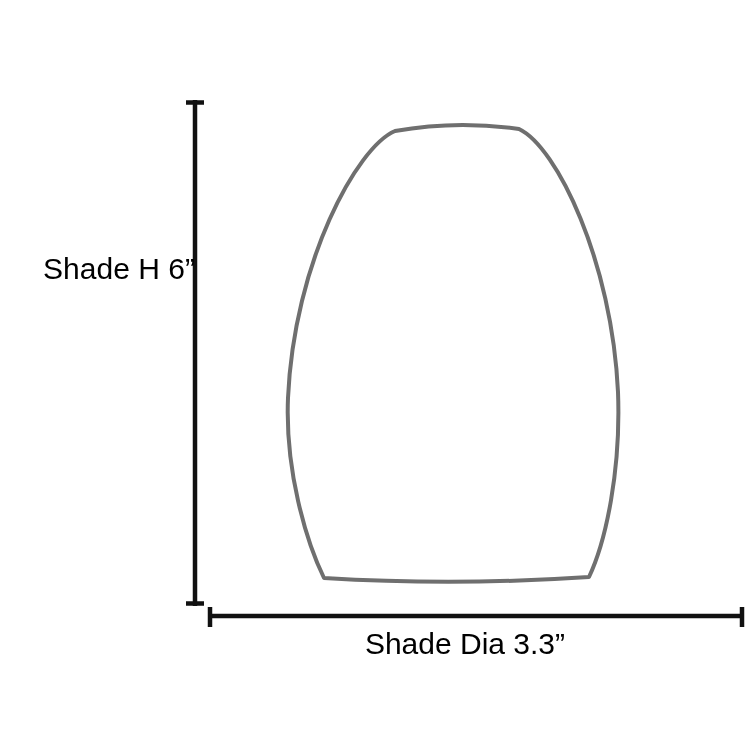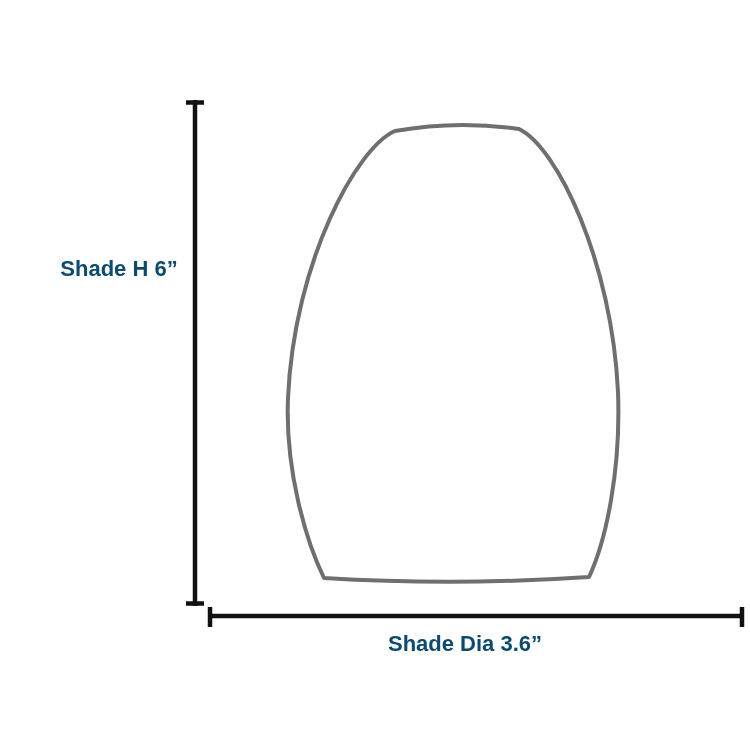--- a/index.html
+++ b/index.html
@@ -15,23 +15,23 @@
     overflow: hidden;
     font-family: "Liberation Sans", sans-serif;
   }
   .canvas svg {
     position: absolute;
     left: 0;
     top: 0;
   }
   .label {
     position: absolute;
-    color: #0c4a6e;
-    font-size: 22px;
-    font-weight: 700;
+    color: #000000;
+    font-size: 30px;
+    font-weight: 400;
     white-space: nowrap;
     letter-spacing: 0px;
   }
   .height-label {
     left: 19px;
     top: 253px;
     width: 200px;
     height: 32px;
     line-height: 32px;
     text-align: center;
@@ -69,15 +69,15 @@
 
     <g stroke-width="4.5" stroke-linecap="butt" stroke="#111111">
       <line x1="208" y1="616" x2="744" y2="616"></line>
       <line x1="210" y1="607" x2="210" y2="627"></line>
       <line x1="742" y1="607" x2="742" y2="627"></line>
     </g>
   </svg>
 
   <div class="label height-label">Shade H 6”</div>
 
-  <div class="label dia-label">Shade Dia 3.6”</div>
+  <div class="label dia-label">Shade Dia 3.3”</div>
 
 </div>
 
 </body></html>

